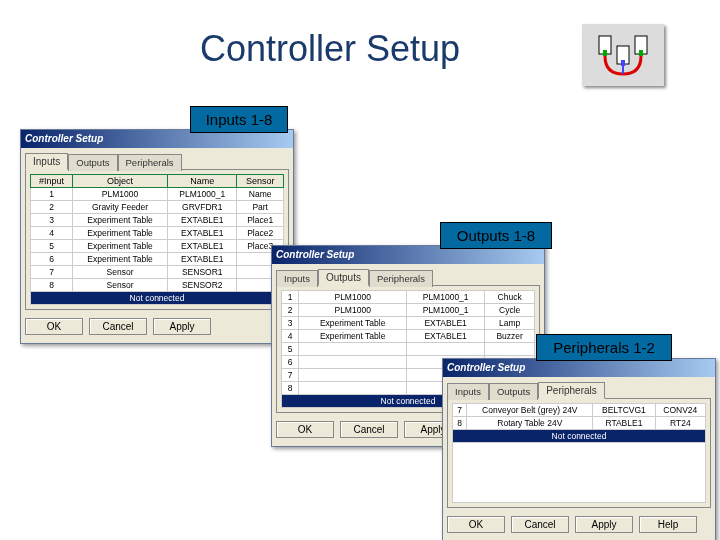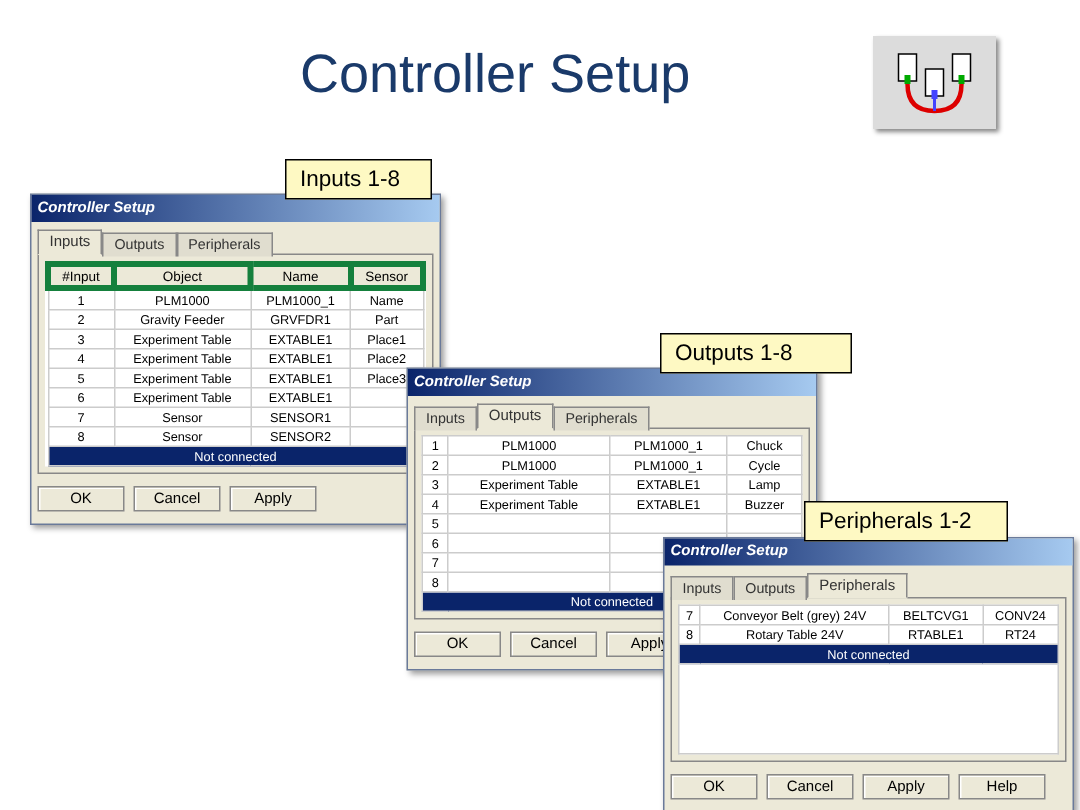--- a/index.html
+++ b/index.html
@@ -28,27 +28,28 @@
     width: 82px;
     height: 62px;
     background: #dcdcdc;
     box-shadow: 2px 2px 3px #888;
     display: flex;
     align-items: center;
     justify-content: center;
   }
   .label-strip {
     position: absolute;
-    background: #fef9c3;
+    background: #0369a1;
     border: 1px solid #000;
     padding: 4px 9px;
     font-size: 15px;
     font-family: Arial, sans-serif;
     color: #000;
     z-index: 50;
+    text-align: center;
   }
   .dialog {
     position: absolute;
     background: #ece9d8;
     border: 1px solid #6a7a9a;
     box-shadow: 2px 2px 4px rgba(0,0,0,0.4);
   }
   .dlg-title {
     height: 18px;
     background: linear-gradient(to right, #0a246a, #a6caf0);
@@ -60,21 +61,20 @@
     font-style: italic;
   }
   .dlg-body {
     padding: 4px;
   }
   .tabs {
     display: flex;
     position: relative;
     top: 1px;
     z-index: 2;
-    align-items: flex-end;
   }
   .tab {
     background: #ece9d8;
     border: 1px solid #888;
     border-bottom: none;
     padding: 2px 7px;
     font-size: 10px;
     color: #333;
     margin-right: 0px;
   }
@@ -97,21 +97,21 @@
     width: 264px;
   }
   .table {
     border-collapse: collapse;
     background: #fff;
     width: 100%;
     font-size: 9px;
   }
   .table th {
     background: #ece9d8;
-    border: 4px solid #15803d;
+    border: 1px solid #15803d;
     font-weight: normal;
     padding: 1px 3px;
     text-align: center;
     font-size: 9px;
   }
   .table td {
     border: 1px solid #ccc;
     padding: 1px 3px;
     text-align: center;
     font-size: 8.5px;
@@ -154,21 +154,21 @@
     <rect x="24" y="14" width="12" height="18" fill="#fff" stroke="#000"></rect>
     <rect x="28" y="28" width="4" height="6" fill="#4444ff"></rect>
     <rect x="42" y="4" width="12" height="18" fill="#fff" stroke="#000"></rect>
     <rect x="46" y="18" width="4" height="6" fill="#00aa00"></rect>
     <path d="M 12 24 Q 12 42 30 42 Q 48 42 48 24" stroke="#d00" stroke-width="3" fill="none"></path>
     <line x1="30" y1="34" x2="30" y2="42" stroke="#4444ff" stroke-width="2"></line>
   </svg>
 </div>
 
 <div class="label-strip" style="top:106px;left:190px;width:98px">Inputs 1-8</div>
-<div class="label-strip" style="top:222px;left:440px;width:128px">Outputs 1-8</div>
+<div class="label-strip" style="top:222px;left:440px;width:112px">Outputs 1-8</div>
 <div class="label-strip" style="top:334px;left:536px;width:136px">Peripherals 1-2</div>
 
 <div class="dialog" style="top:129px;left:20px;z-index:10">
   <div class="dlg-title">Controller Setup</div>
   <div class="dlg-body">
     <div class="tabs">
       <div class="tab active">Inputs</div>
       <div class="tab">Outputs</div>
       <div class="tab">Peripherals</div>
     </div>

